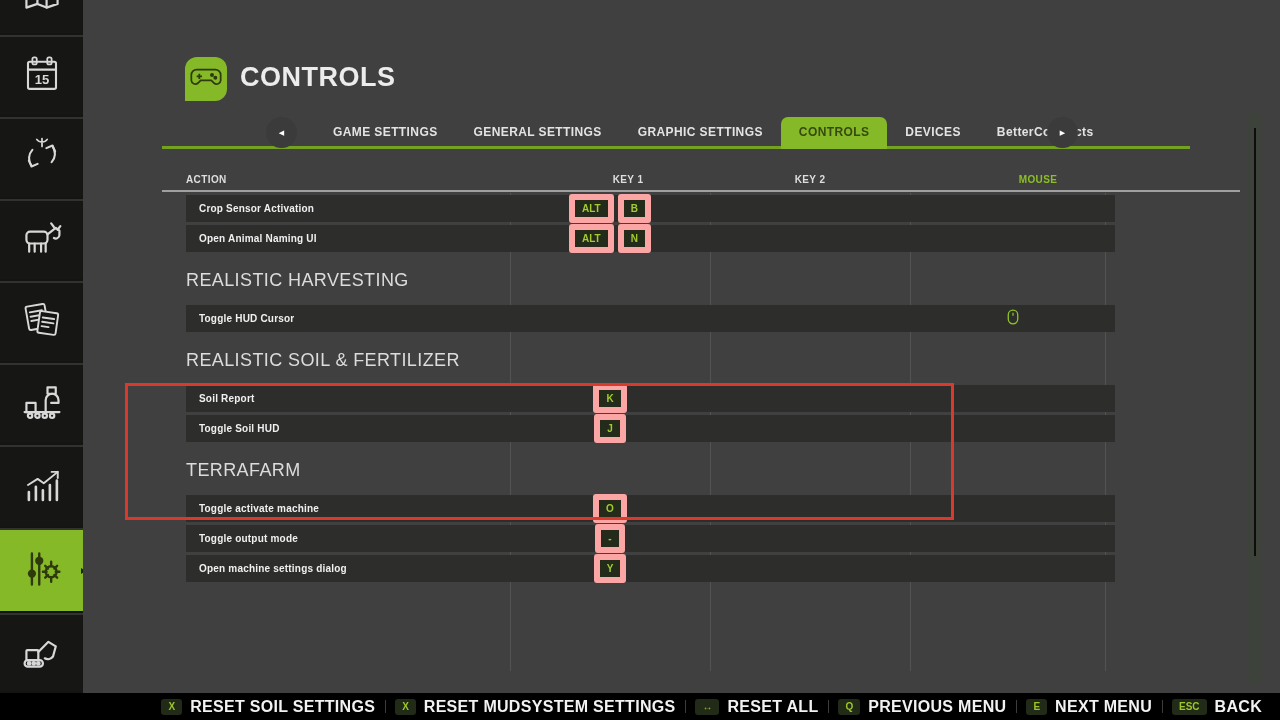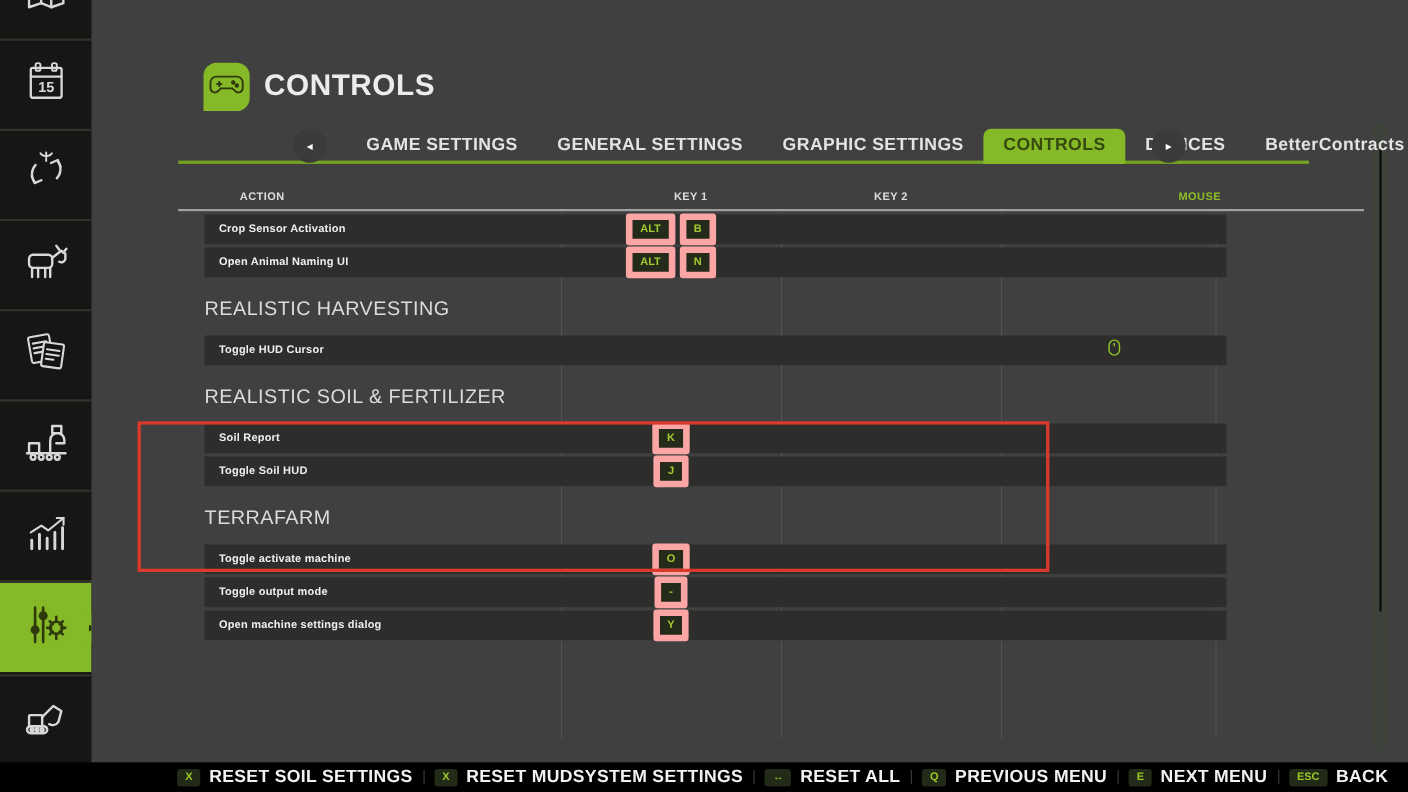--- a/index.html
+++ b/index.html
@@ -21,33 +21,33 @@
   
   #app-icon { position:absolute; left:185px; top:57px; width:42px; height:44px; background:#85b927;
               border-radius:12px 12px 12px 0; display:flex; align-items:center; justify-content:center; }
   #page-title { position:absolute; left:240px; top:62px; font-size:27px; color:#ececec; letter-spacing:0.5px; }
 
   
   .nav-circle { position:absolute; top:117px; width:31px; height:31px; border-radius:50%; background:#3b3b3b;
                 color:#fff; font-size:7px; display:flex; align-items:center; justify-content:center; cursor:pointer; z-index:3;}
   #tab-prev { left:266px; } #tab-next { left:1047px; }
   #tabs { position:absolute; left:315px; top:117px; height:32px; display:flex; align-items:center; z-index:2; }
-  .tab { height:32px; line-height:30px; padding:0 18px; font-size:16px; font-weight:bold; letter-spacing:0.4px;
+  .tab { height:32px; line-height:30px; padding:0 18px; font-size:12px; font-weight:bold; letter-spacing:0.4px;
          color:#e3e3e3; cursor:pointer; white-space:nowrap; }
   .tab.active { background:#85b927; color:#36490f; border-radius:7px 7px 0 0; }
   #tab-underline { position:absolute; left:162px; top:146px; width:1028px; height:3px; background:#73a120; }
 
   
   #col-headers { position:absolute; top:174px; left:0; width:1280px; font-size:10px; font-weight:bold;
                  letter-spacing:0.4px; color:#dedede; }
   .ch { position:absolute; top:0; }
-  #ch-action { left:186px;margin-left:32px; }
+  #ch-action { left:186px; }
   #ch-key1 { left:528px; width:200px; text-align:center; }
   #ch-key2 { left:710px; width:200px; text-align:center; }
-  #ch-mouse { left:910px; width:200px; text-align:right; color:#8cbf26; }
+  #ch-mouse { left:938px; width:200px; text-align:center; color:#8cbf26; }
   #header-line { position:absolute; left:162px; top:190px; width:1078px; height:2px; background:rgba(255,255,255,0.5); }
   .col-divider { position:absolute; top:193px; height:478px; width:1px; background:rgba(255,255,255,0.10); }
 
   #table-body { position:absolute; left:186px; top:195px; width:929px; }
   .section-title { height:22px; line-height:22px; margin:17px 0 14px 0; font-size:18px; color:#dcdcdc;
                    letter-spacing:0.4px; font-weight:400; }
   .row { height:27px; margin-bottom:3px; background:#2d2d2b; display:flex; align-items:center; cursor:pointer; }
   .c-action { width:324px; padding-left:13px; font-size:10px; font-weight:bold; color:#f0f0f0; letter-spacing:0.2px; }
   .c-key1, .c-key2 { width:200px; display:flex; align-items:center; justify-content:center; }
   .c-mouse { width:205px; display:flex; align-items:center; justify-content:center; }

